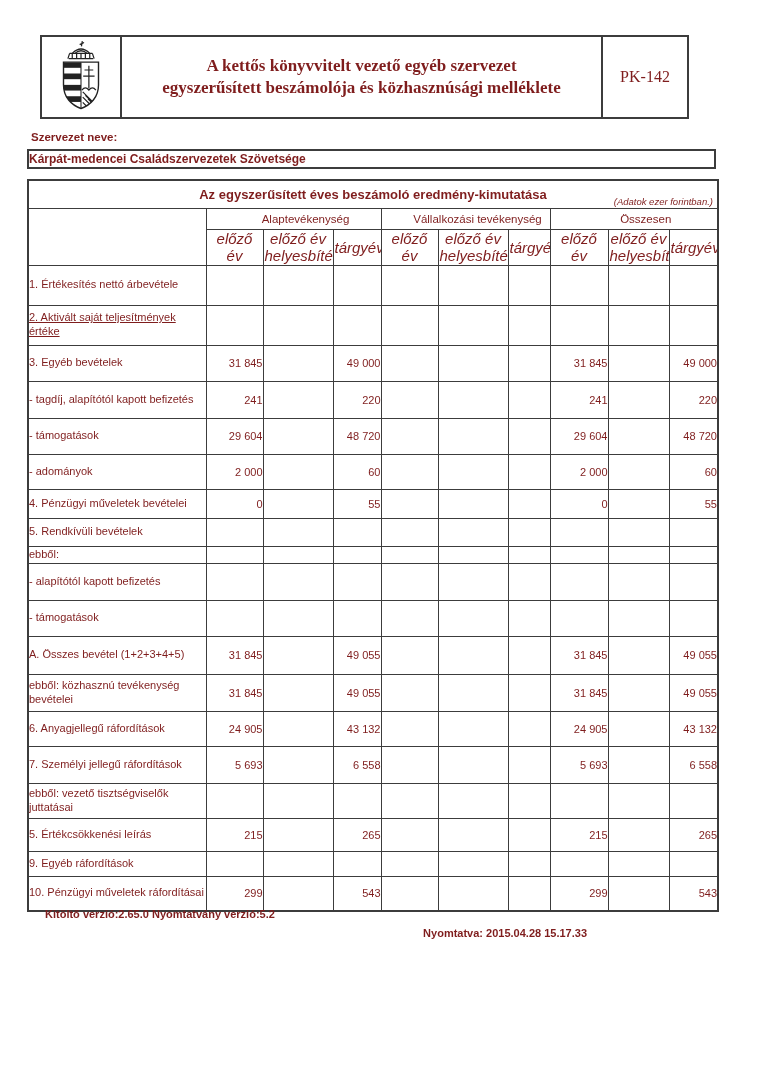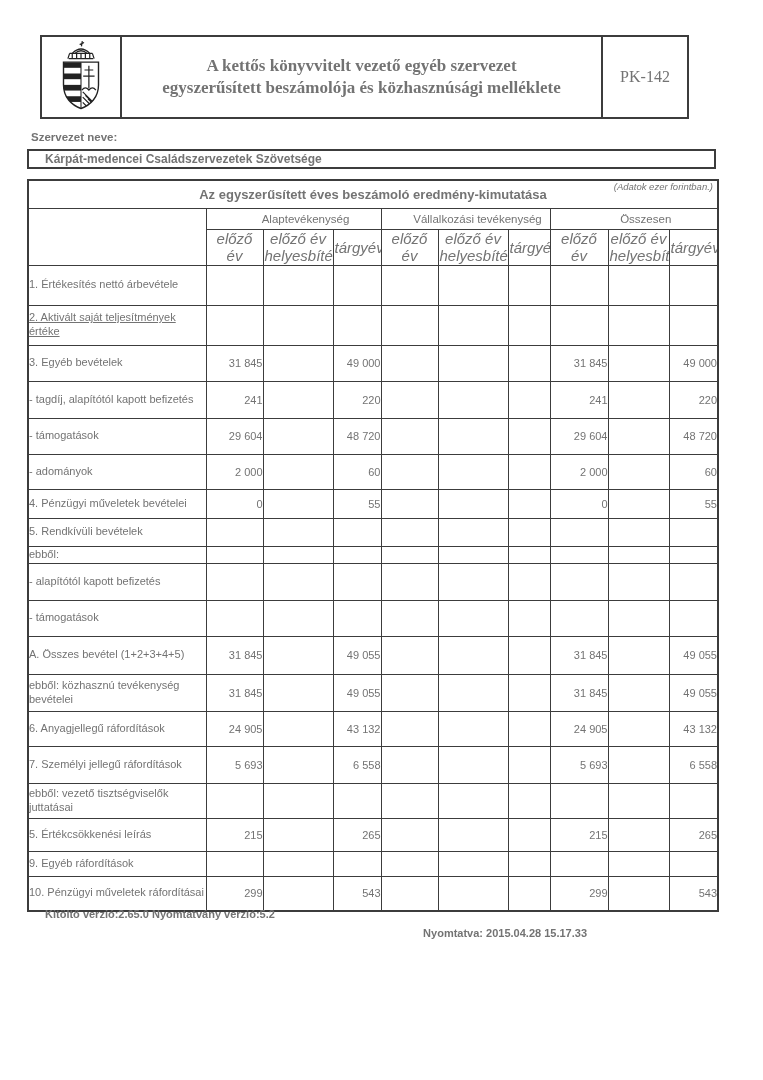--- a/index.html
+++ b/index.html
@@ -1,18 +1,18 @@
 <!DOCTYPE html>
 <html><head>
 <meta charset="utf-8">
 <style>
   html,body { margin:0; padding:0; background:#fff; }
   .page {
     position:relative; width:763px; height:1080px; background:#fff;
-    font-family:"Liberation Sans", sans-serif; color:#737373; overflow:hidden;border-radius:27px;
+    font-family:"Liberation Sans", sans-serif; color:#7f1d1d; overflow:hidden;border-radius:27px;
   }
 
   
   .header-box {
     position:absolute; left:40px; top:35px; width:649px; height:84px;
     border:2px solid #3c3c3c; display:flex; box-sizing:border-box; background:#fff;
   }
   .emblem-cell {
     width:80px; border-right:2px solid #3c3c3c; box-sizing:border-box;
     display:flex; align-items:center; justify-content:center;
@@ -28,40 +28,40 @@
     font-family:"Liberation Serif", serif; font-size:16px;
   }
 
   
   .org-label {
     position:absolute; left:31px; top:131px; font-size:11.5px; font-weight:bold;
   }
   .org-name-box {
     position:absolute; left:27px; top:149px; width:689px; height:20px;
     border:2px solid #3c3c3c; box-sizing:border-box;
-    font-size:12px; font-weight:bold; display:flex; align-items:center; padding-left:16px;
+    font-size:12px; font-weight:bold; display:flex; align-items:center; padding-left:0;
   }
 
   
   table.report-table {
     position:absolute; left:27px; top:179px; width:690px;
     border-collapse:collapse; table-layout:fixed; background:#fff;
   }
   table.report-table td, table.report-table th {
     border:1px solid #3c3c3c; padding:0; box-sizing:border-box;
     font-weight:normal; overflow:hidden;
   }
   table.report-table { border:2px solid #3c3c3c; }
 
   tr.title-row td { height:27px; position:relative; border-bottom:1px solid #3c3c3c; }
   .tbl-title {
     display:block; text-align:center; font-size:13px; font-weight:bold; line-height:27px;
   }
   .unit-note {
-    position:absolute; right:4px; bottom:16px; font-size:9.5px; font-style:italic; font-weight:normal;margin-left:20px;
+    position:absolute; right:4px; bottom:1px; font-size:9.5px; font-style:italic; font-weight:normal;margin-left:20px;
   }
 
   tr.group-row th { height:21px; font-size:11.5px; text-align:center; vertical-align:middle;padding-left:24px; }
   td.label-head { background:#fff; }
 
   tr.sub-row td {
     height:33px; font-size:15px; font-style:italic; text-align:center; vertical-align:middle;
     line-height:1.15; padding:0 1px;
   }
 

